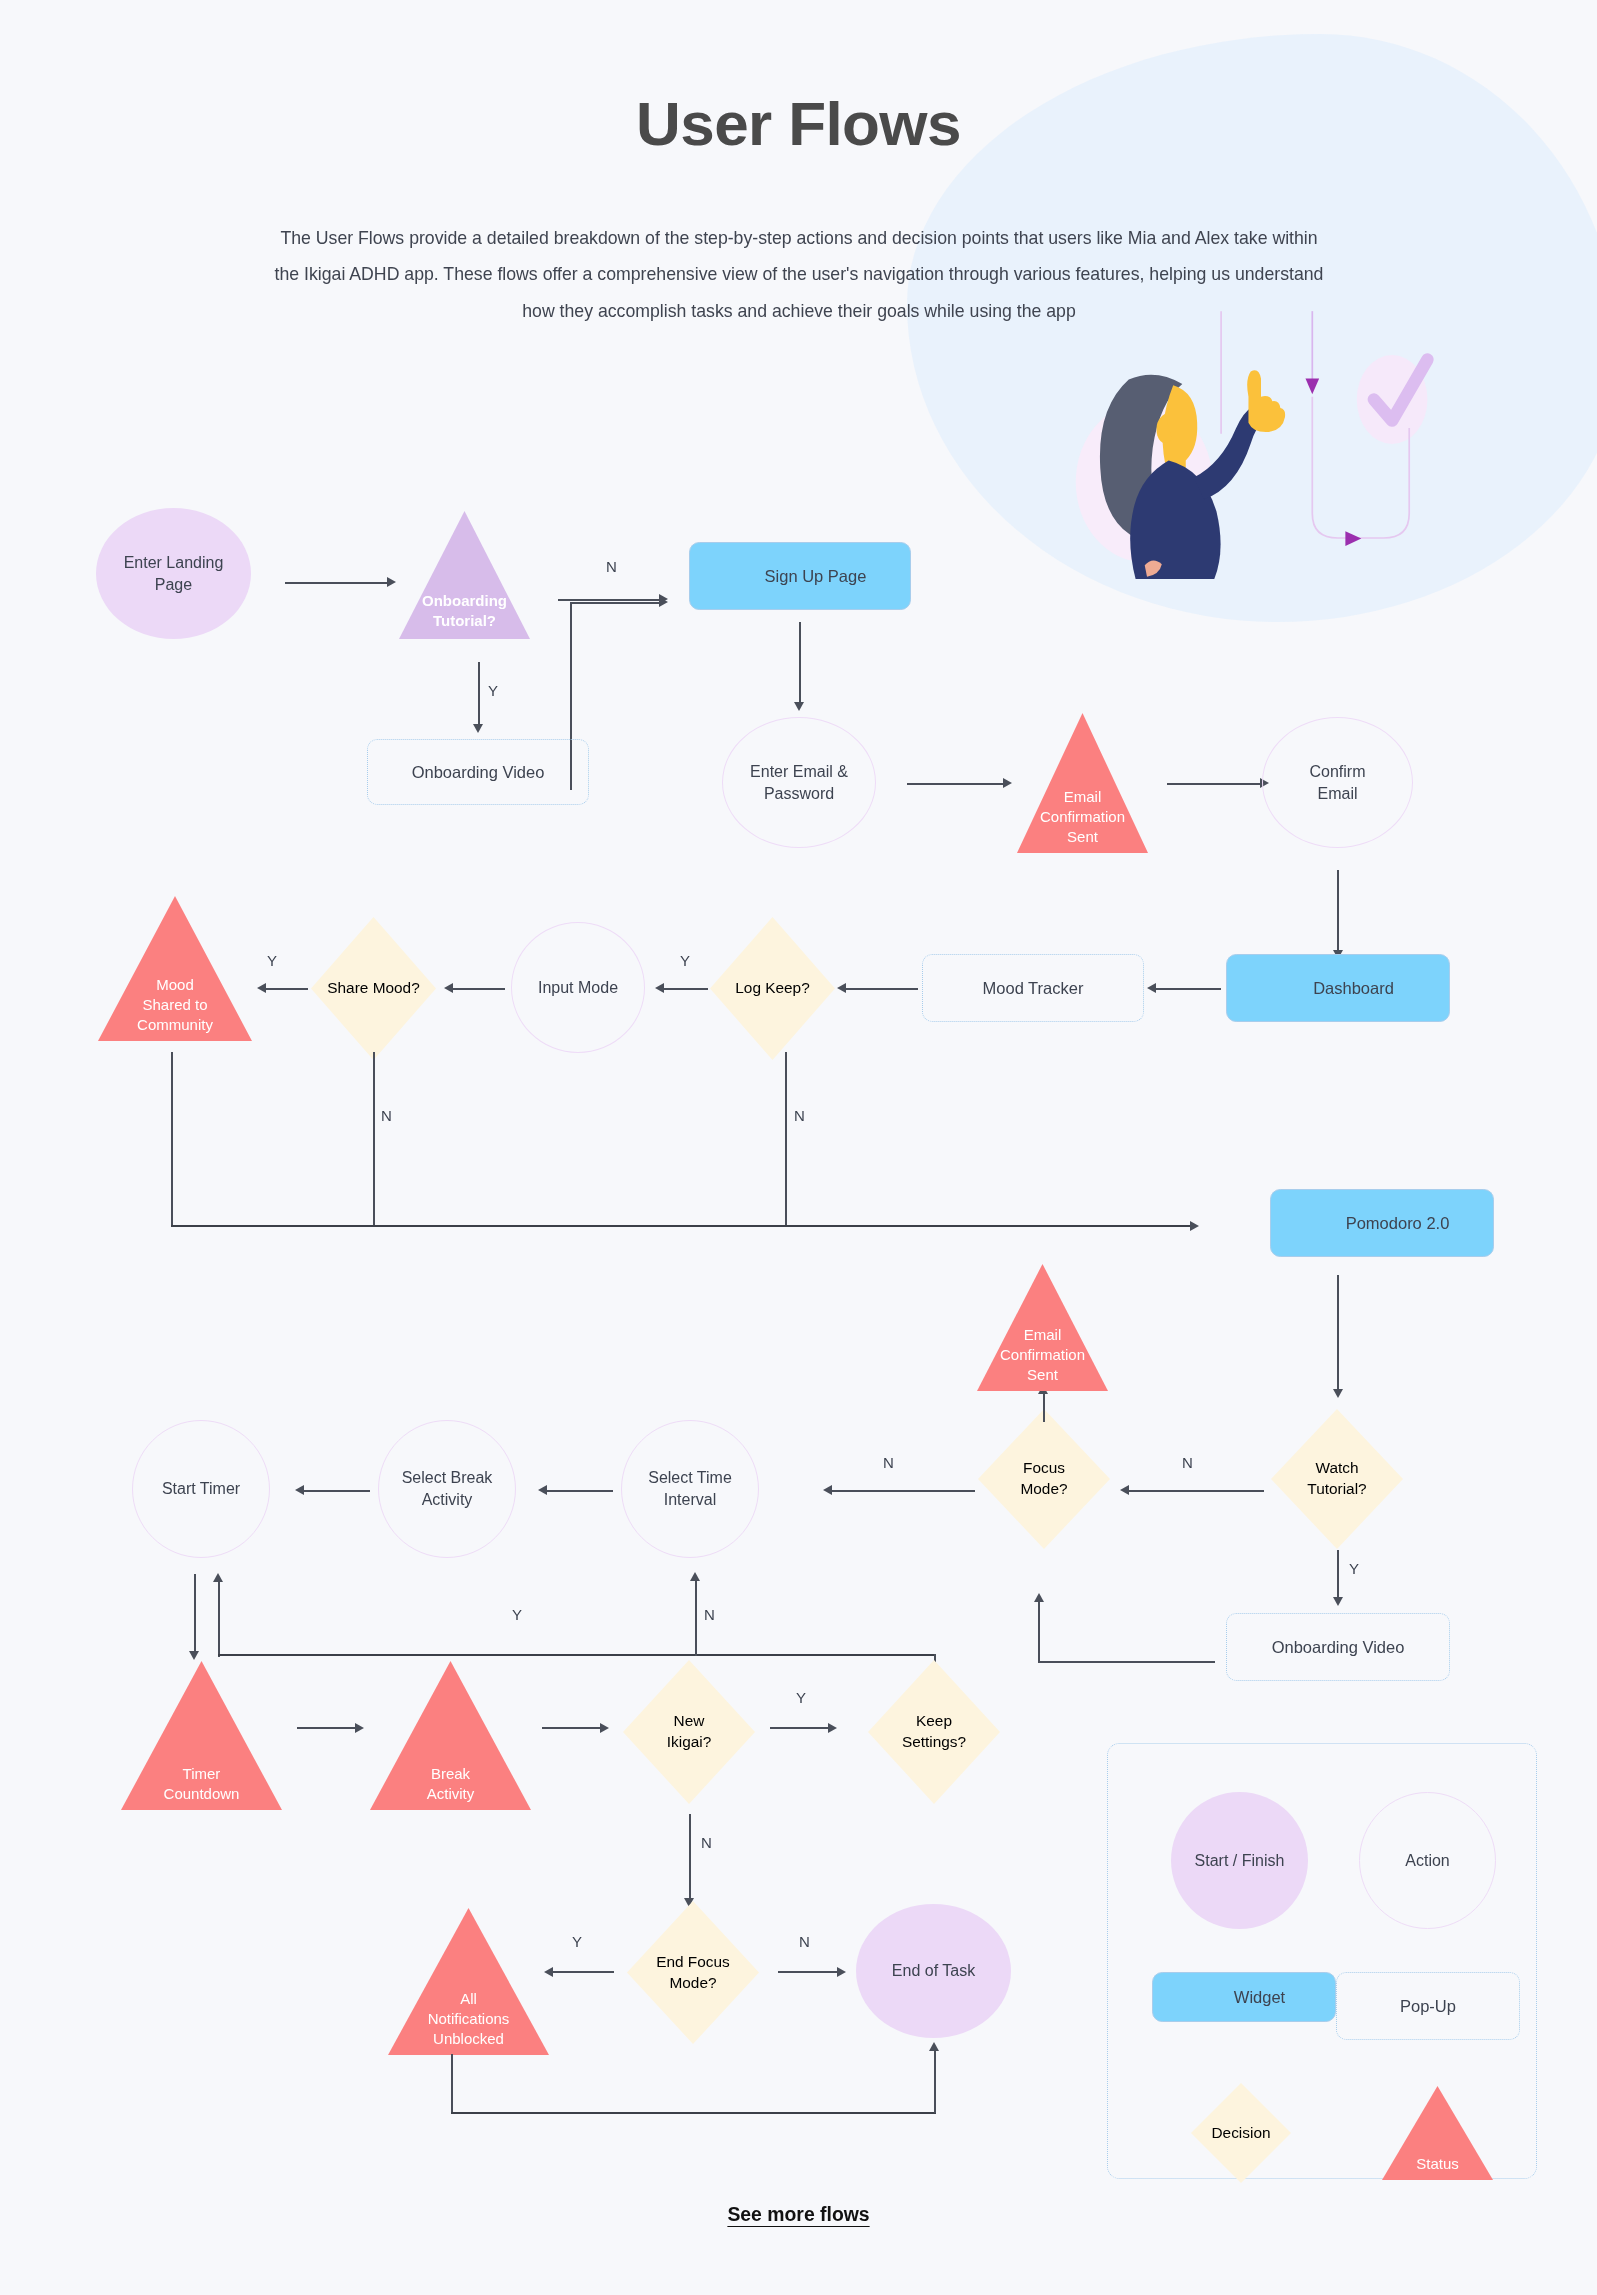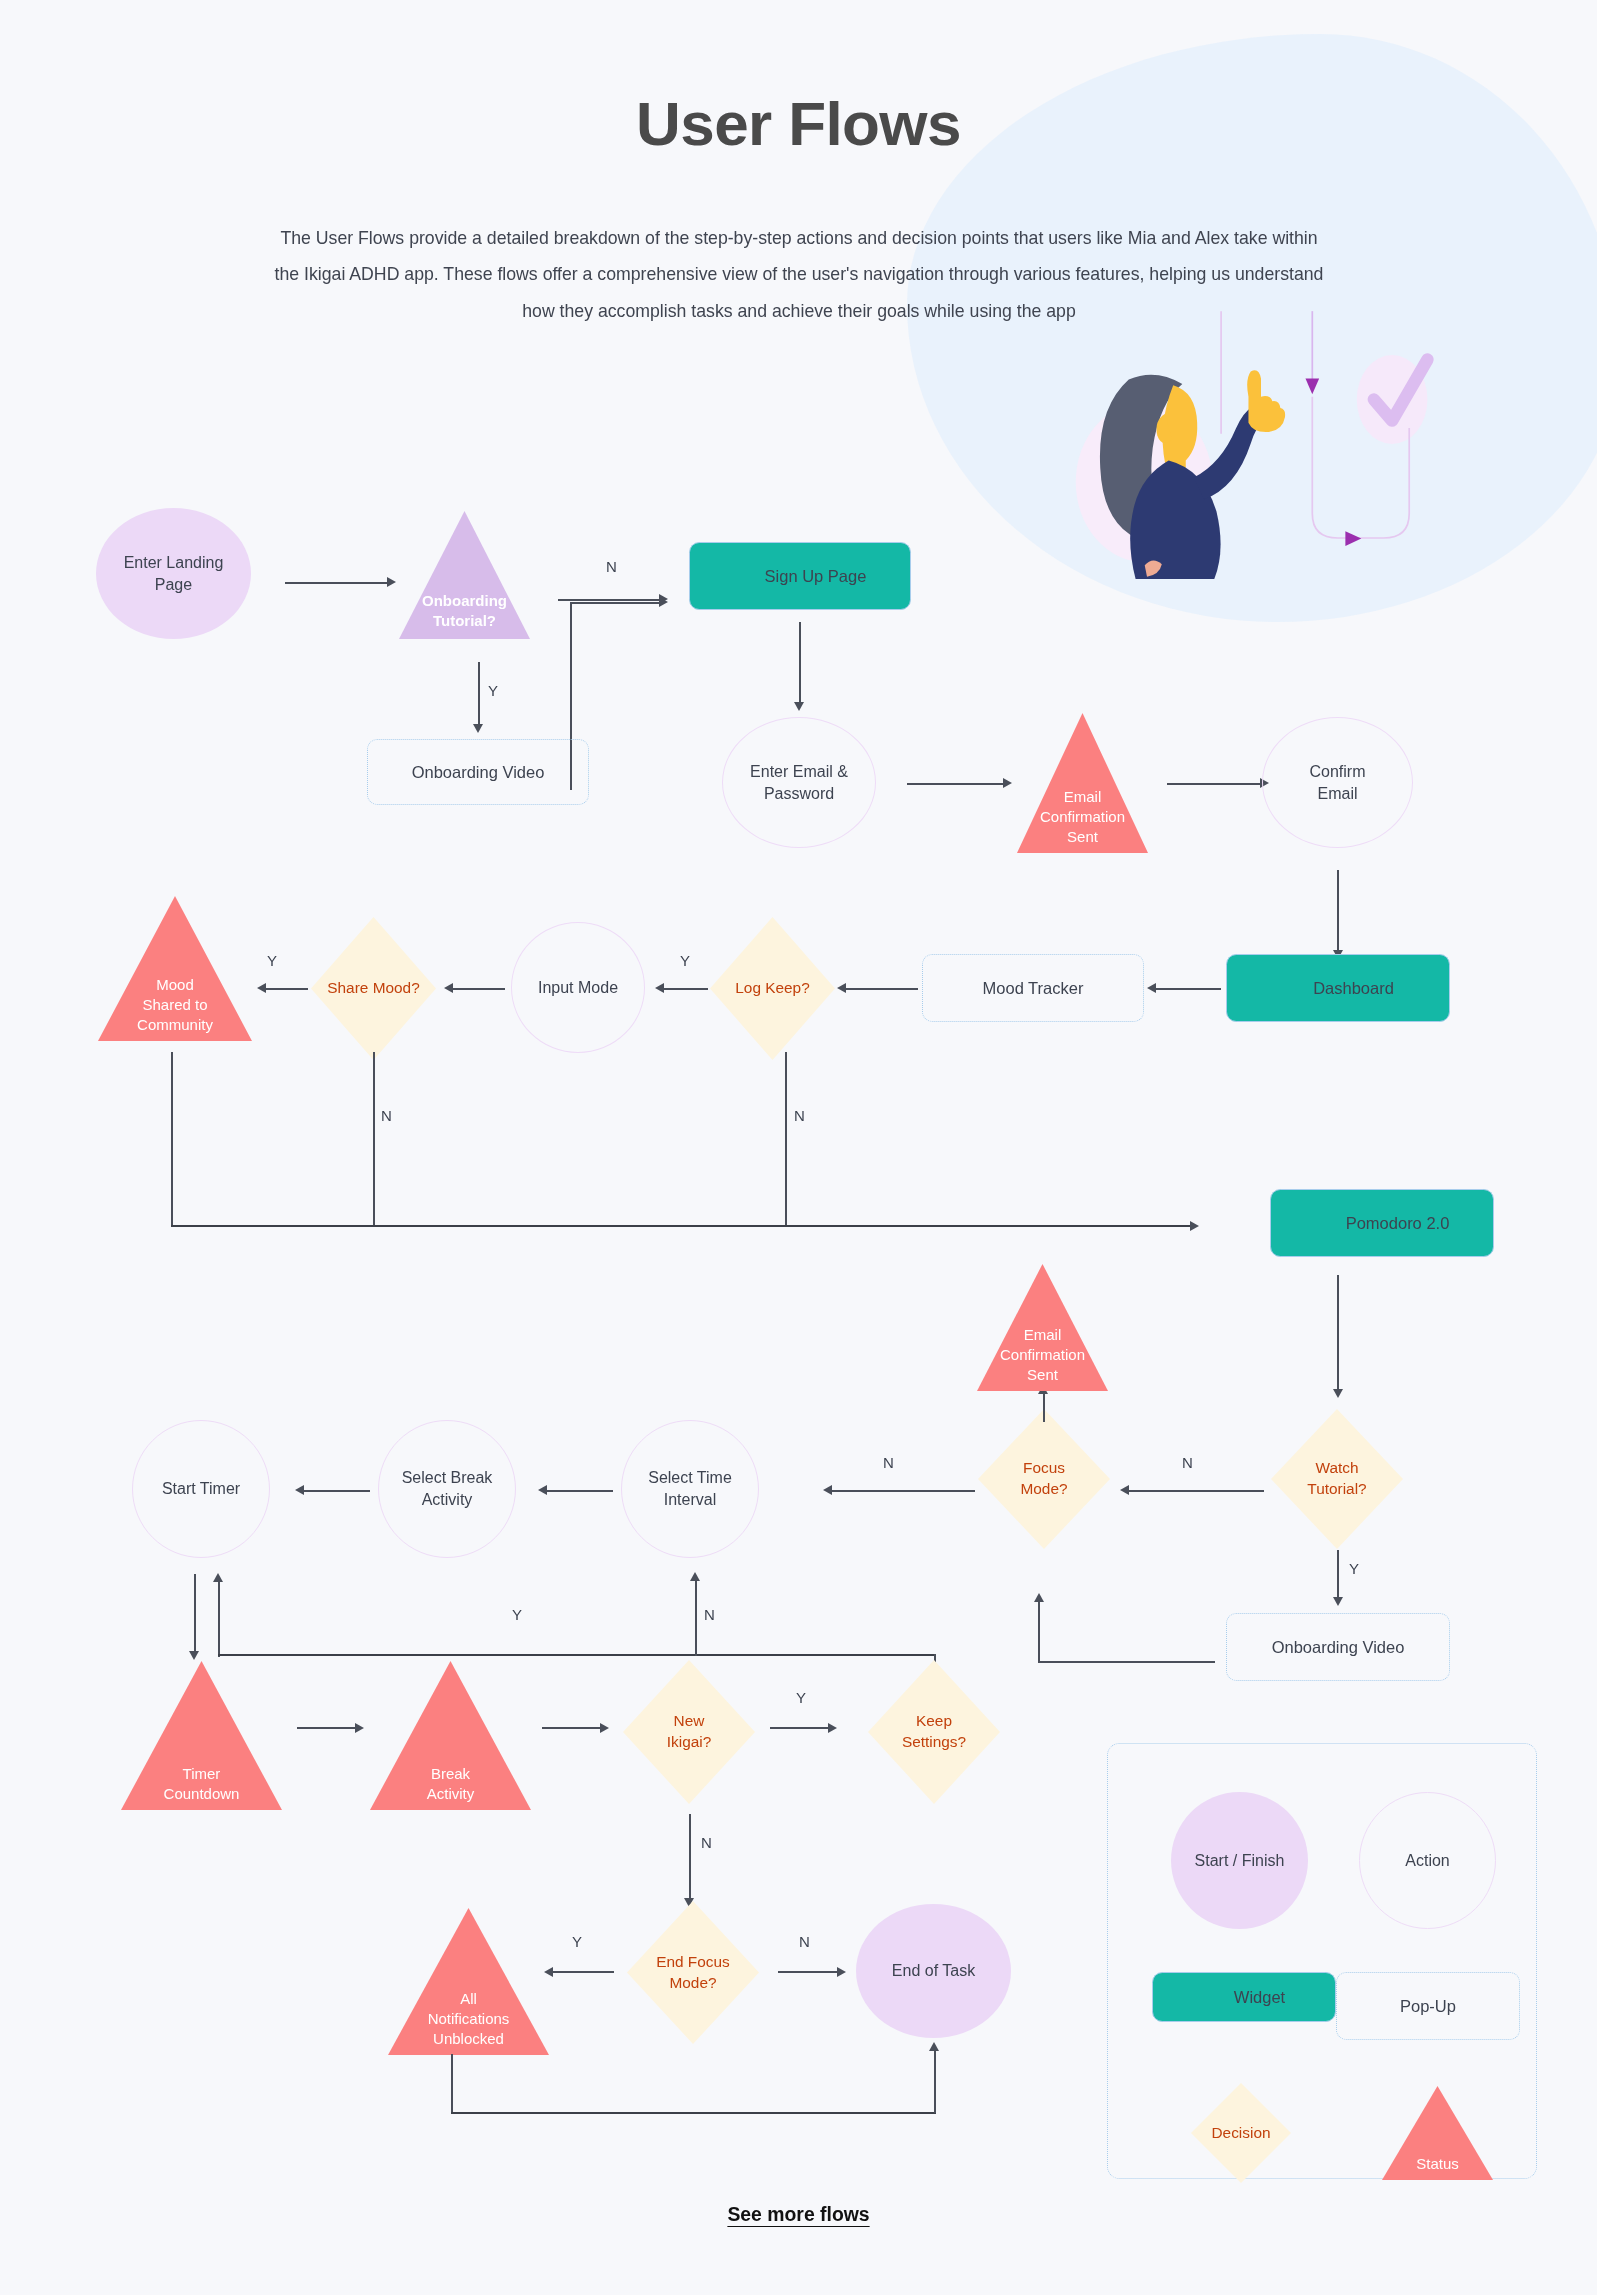--- a/index.html
+++ b/index.html
@@ -42,31 +42,31 @@
     background:#ecd9f7;border-radius:50%;
     font-size:16px;color:#3d4350;
   }
   
   .n-action{
     background:transparent;border:1.7px solid #eedcf7;border-radius:50%;
     font-size:16px;color:#3d4350;
   }
   
   .n-widget{
-    background:#14b8a6;border:1.7px solid #a8cdec;border-radius:10.3px;
+    background:#7dd3fc;border:1.7px solid #a8cdec;border-radius:10.3px;
     font-size:16.5px;color:#3d4350;padding-left:31px;
   }
   
   .n-popup{
     background:transparent;border:1.7px dotted #a8cdec;border-radius:10.3px;
     font-size:16.5px;color:#3d4350;
   }
   
   .n-decision{
-    background:#fdf4de;font-size:15.4px;color:#c2410c;
+    background:#fdf4de;font-size:15.4px;color:#000000;
     clip-path:polygon(50% 0,100% 50%,50% 100%,0 50%);
   }
   
   .n-status{
     background:#fb8080;font-size:15px;color:#ffffff;
     clip-path:polygon(50% 0,100% 100%,0 100%);
     align-items:flex-end;padding-bottom:5.7px;
   }
   
   .n-tri-purple{

